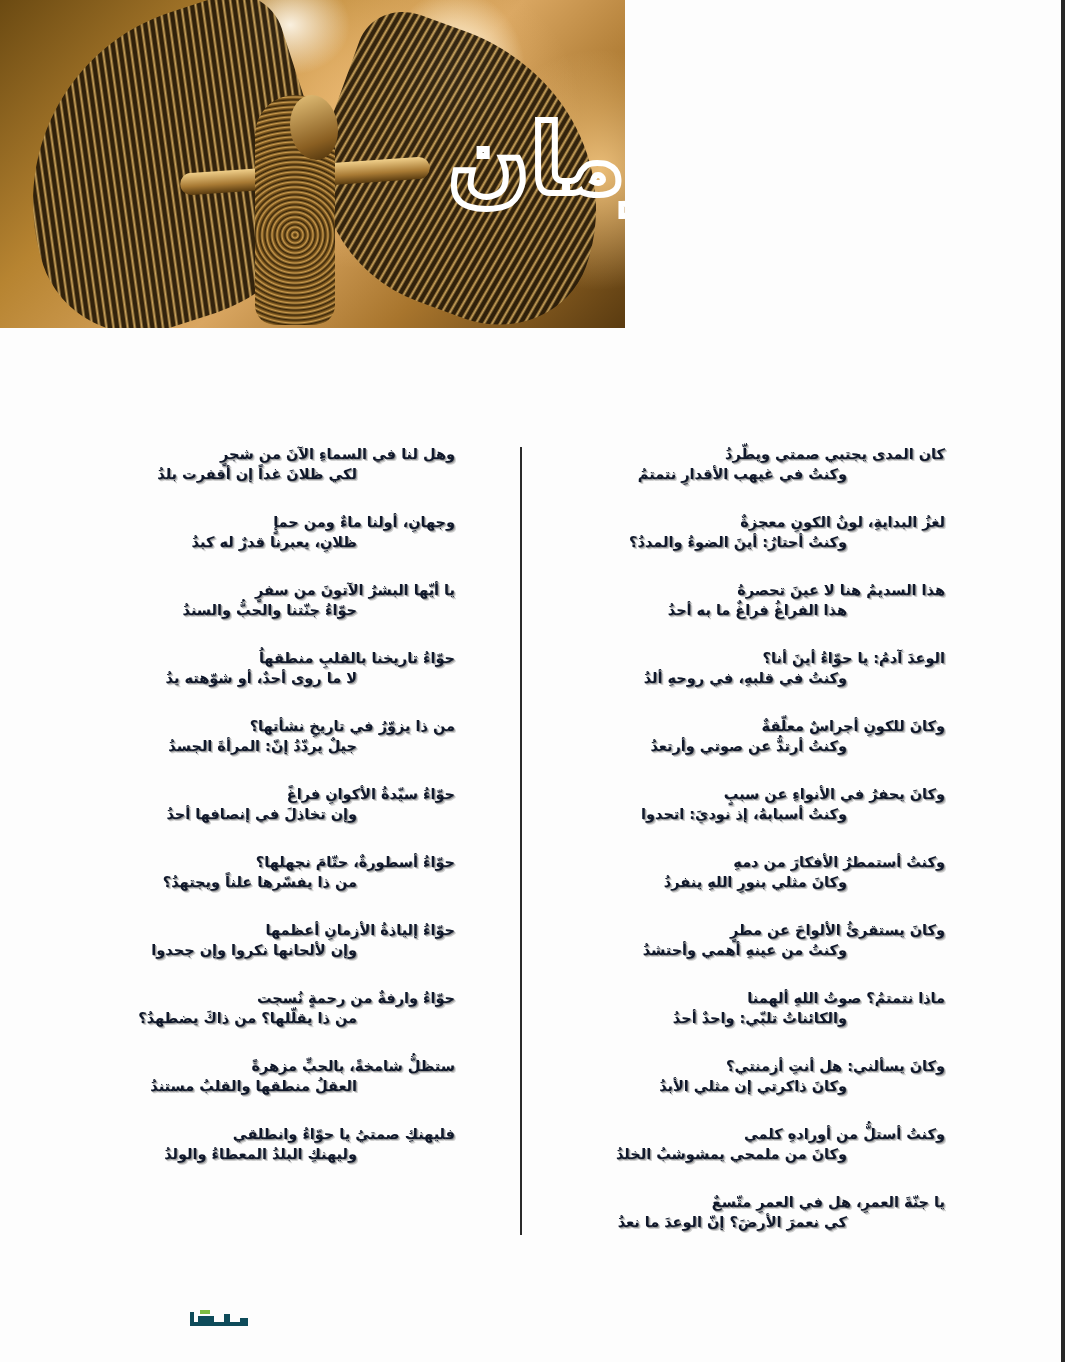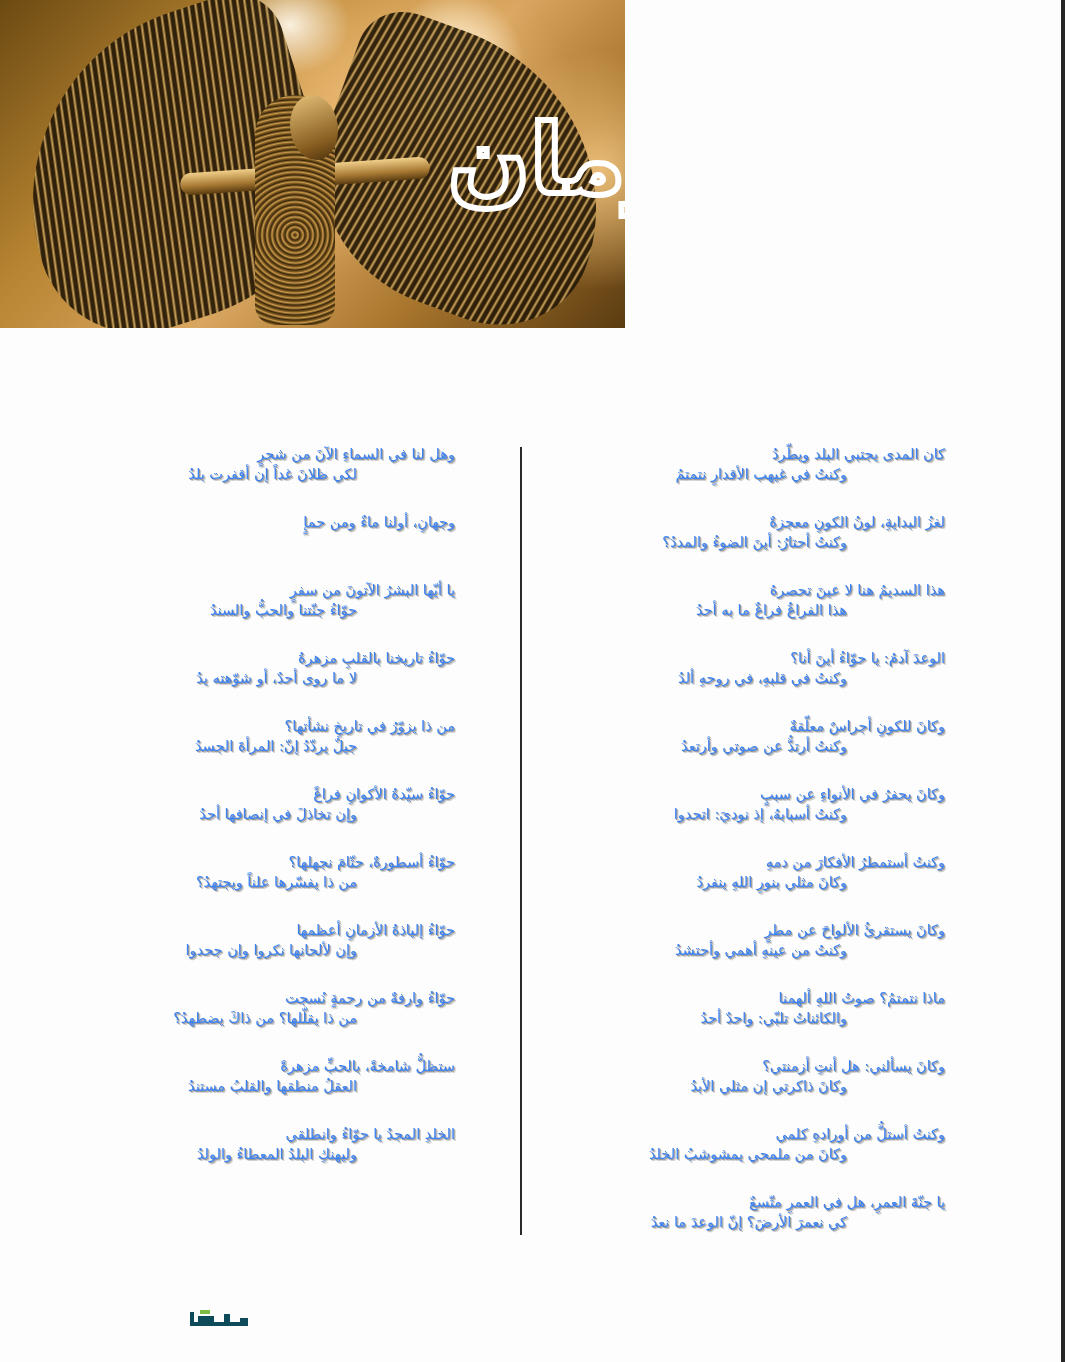--- a/index.html
+++ b/index.html
@@ -114,24 +114,24 @@
     }
     .column-left {
       right: 610px;
       width: 380px;
     }
     .stanza {
       height: 68px;
     }
     .verse {
       font-family: "DejaVu Sans", sans-serif;
-      font-weight: normal;
+      font-weight: bold;
       font-size: 14.5px;
       line-height: 20px;
-      color: #3b82f6;
+      color: #0f172a;
       text-shadow: 1px 1px 0 #9a9a9a, 2px 2px 0 #cfcfcf;
       white-space: nowrap;
     }
     .verse.second {
       padding-right: 98px;
     }
     .divider {
       position: absolute;
       left: 520px;
       top: 447px;
@@ -156,21 +156,21 @@
   <div class="wing wing-left"></div>
   <div class="wing wing-right"></div>
   <div class="figure-arms"></div>
   <div class="figure-body"></div>
   <div class="figure-head"></div>
   <div class="hero-title">أزمان</div>
 </div>
 
 <div class="column column-right" id="col-right">
     <div class="stanza">
-      <div class="verse first">كان المدى يجتبي البلد ويطّردُ</div>
+      <div class="verse first">كان المدى يجتبي صمتي ويطّردُ</div>
       <div class="verse second">وكنتُ في غيهب الأقدارِ نتمتمُ</div>
     </div>
     <div class="stanza">
       <div class="verse first">لغزُ البدايةِ، لونُ الكونِ معجزةٌ</div>
       <div class="verse second">وكنتُ أحتارُ: أينَ الضوءُ والمددُ؟</div>
     </div>
     <div class="stanza">
       <div class="verse first">هذا السديمُ هنا لا عينَ تحصرهُ</div>
       <div class="verse second">هذا الفراغُ فراغٌ ما به أحدُ</div>
     </div>
@@ -212,27 +212,28 @@
     </div>
   </div>
 <div class="divider"></div>
 <div class="column column-left" id="col-left">
     <div class="stanza">
       <div class="verse first">وهل لنا في السماءِ الآنَ من شجرٍ</div>
       <div class="verse second">لكي ظلانَ غداً إن أقفرت بلدُ</div>
     </div>
     <div class="stanza">
       <div class="verse first">وجهانِ، أولنا ماءٌ ومن حمإٍ</div>
+      <div class="verse second">ظلانِ، يعبرنا قدرٌ له كبدُ</div>
     </div>
     <div class="stanza">
       <div class="verse first">يا أيّها البشرُ الآتونَ من سفرٍ</div>
       <div class="verse second">حوّاءُ جنّتنا والحبُّ والسندُ</div>
     </div>
     <div class="stanza">
-      <div class="verse first">حوّاءُ تاريخنا بالقلبِ مزهرةُ</div>
+      <div class="verse first">حوّاءُ تاريخنا بالقلبِ منطقهاُ</div>
       <div class="verse second">لا ما روى أحدٌ، أو شوّهته يدُ</div>
     </div>
     <div class="stanza">
       <div class="verse first">من ذا يزوّرُ في تاريخِ نشأتها؟</div>
       <div class="verse second">جيلٌ يردّدُ إنّ: المرأةَ الجسدُ</div>
     </div>
     <div class="stanza">
       <div class="verse first">حوّاءُ سيّدةُ الأكوانِ فراغً</div>
       <div class="verse second">وإن تخاذلَ في إنصافها أحدُ</div>
     </div>
@@ -246,21 +247,21 @@
     </div>
     <div class="stanza">
       <div class="verse first">حوّاءُ وارفةٌ من رحمةٍ نُسجت</div>
       <div class="verse second">من ذا يقلّلها؟ من ذاكَ يضطهدُ؟</div>
     </div>
     <div class="stanza">
       <div class="verse first">ستظلُّ شامخةً، بالحبِّ مزهرةً</div>
       <div class="verse second">العقلُ منطقها والقلبُ مستندُ</div>
     </div>
     <div class="stanza">
-      <div class="verse first">الخلدِ المجدُ يا حوّاءُ وانطلقي</div>
+      <div class="verse first">فليهنكِ صمتيُ يا حوّاءُ وانطلقي</div>
       <div class="verse second">وليهنكِ البلدُ المعطاءُ والولدُ</div>
     </div>
   </div>
 
 <div class="logo">
   <svg width="66" height="22" viewBox="0 0 66 22">
     <rect x="14" y="2" width="10" height="4" fill="#7dbb42"></rect>
     <path d="M4 4 V18 H62 V10 H54 V14 H44 V6 H38 V14 H28 V8 H12 V14 H8 V4 Z" fill="#0e4b5a"></path>
   </svg>
 </div>

